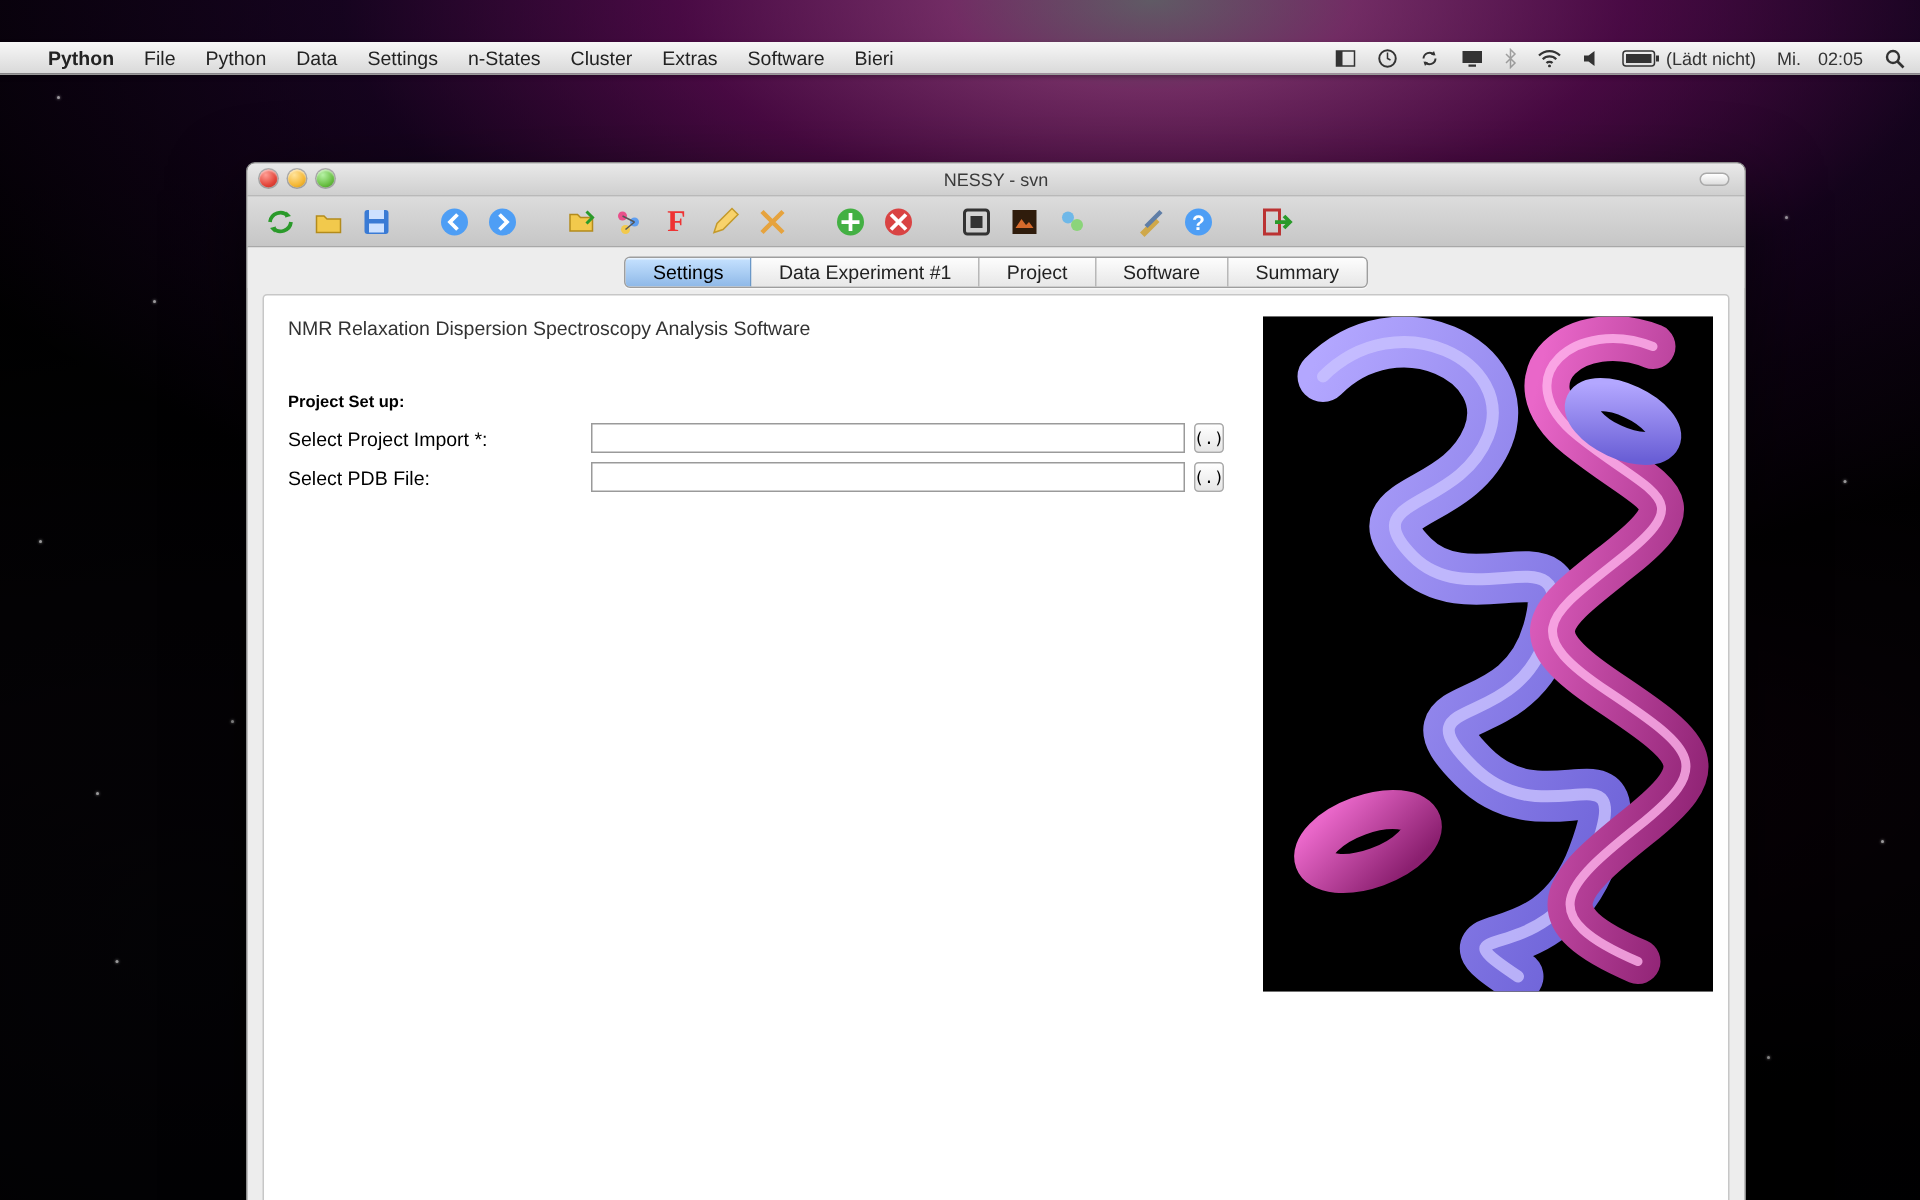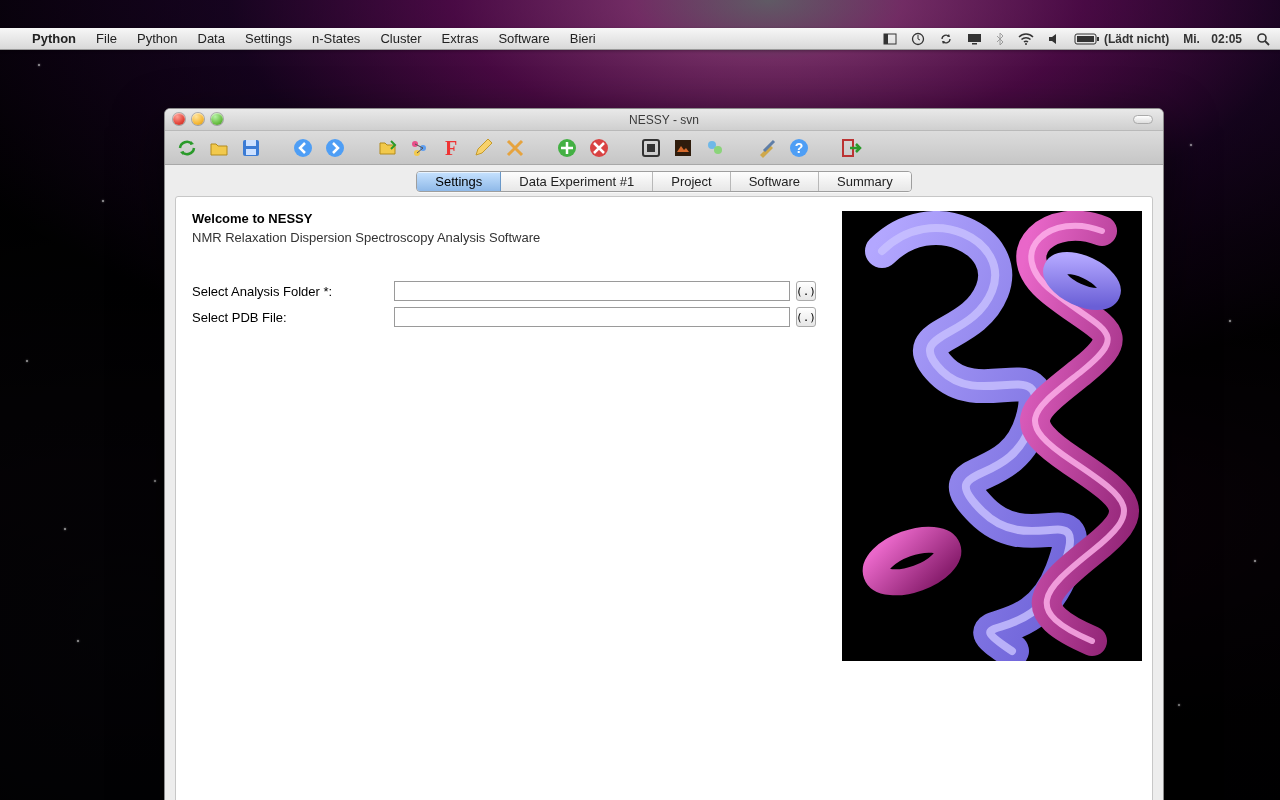--- a/index.html
+++ b/index.html
@@ -26,21 +26,21 @@
   border-bottom: 1px solid #9a9a9a;
   display: flex; align-items: center;
   font-size: 13px; color: #222;
   box-shadow: 0 1px 3px rgba(0,0,0,.3);
   margin-top: 28px;
 }
 .menubar .left { display:flex; align-items:center; padding-left:10px; gap:0; }
 .menubar .left .apple { font-size:15px; color:#222; padding:0 10px 0 2px; }
 .menubar .left .app { font-weight:bold; padding:0 10px; }
 .menubar .left .item { padding:0 10px; }
-.menubar .right { margin-left:auto; display:flex; align-items:center; padding-right:10px; gap:14px; color:#333;font-weight:bold; }
+.menubar .right { margin-left:auto; display:flex; align-items:center; padding-right:10px; gap:14px; color:#333; }
 .menubar .right .mini { font-size:12px; display:flex; align-items:center; gap:4px; }
 .menubar .right svg { display:block; }
 
 
 .window {
   position:absolute; left:164px; top:108px; width:1000px; height:756px;
   background:#ededed;
   border:1px solid #8d8d8d;
   border-radius:6px;
   box-shadow: 0 18px 50px rgba(0,0,0,.55);
@@ -340,25 +340,25 @@
     <div class="tabs">
       <div class="tab active">Settings</div>
       <div class="tab">Data Experiment #1</div>
       <div class="tab">Project</div>
       <div class="tab">Software</div>
       <div class="tab">Summary</div>
     </div>
   </div>
 
   <div class="content">
-    <h3>Welcome to NESSY</h3>
     <div class="subtitle">NMR Relaxation Dispersion Spectroscopy Analysis Software</div>
+    <div class="section-label">Project Set up:</div>
 
     <div class="form-row">
-      <label>Select Analysis Folder *:</label>
+      <label>Select Project Import *:</label>
       <input type="text" value="" style="">
       <span class="browse">(.)</span>
     </div>
     <div class="form-row">
       <label>Select PDB File:</label>
       <input type="text" value="" style="">
       <span class="browse">(.)</span>
     </div>
 
     <div class="protein">

